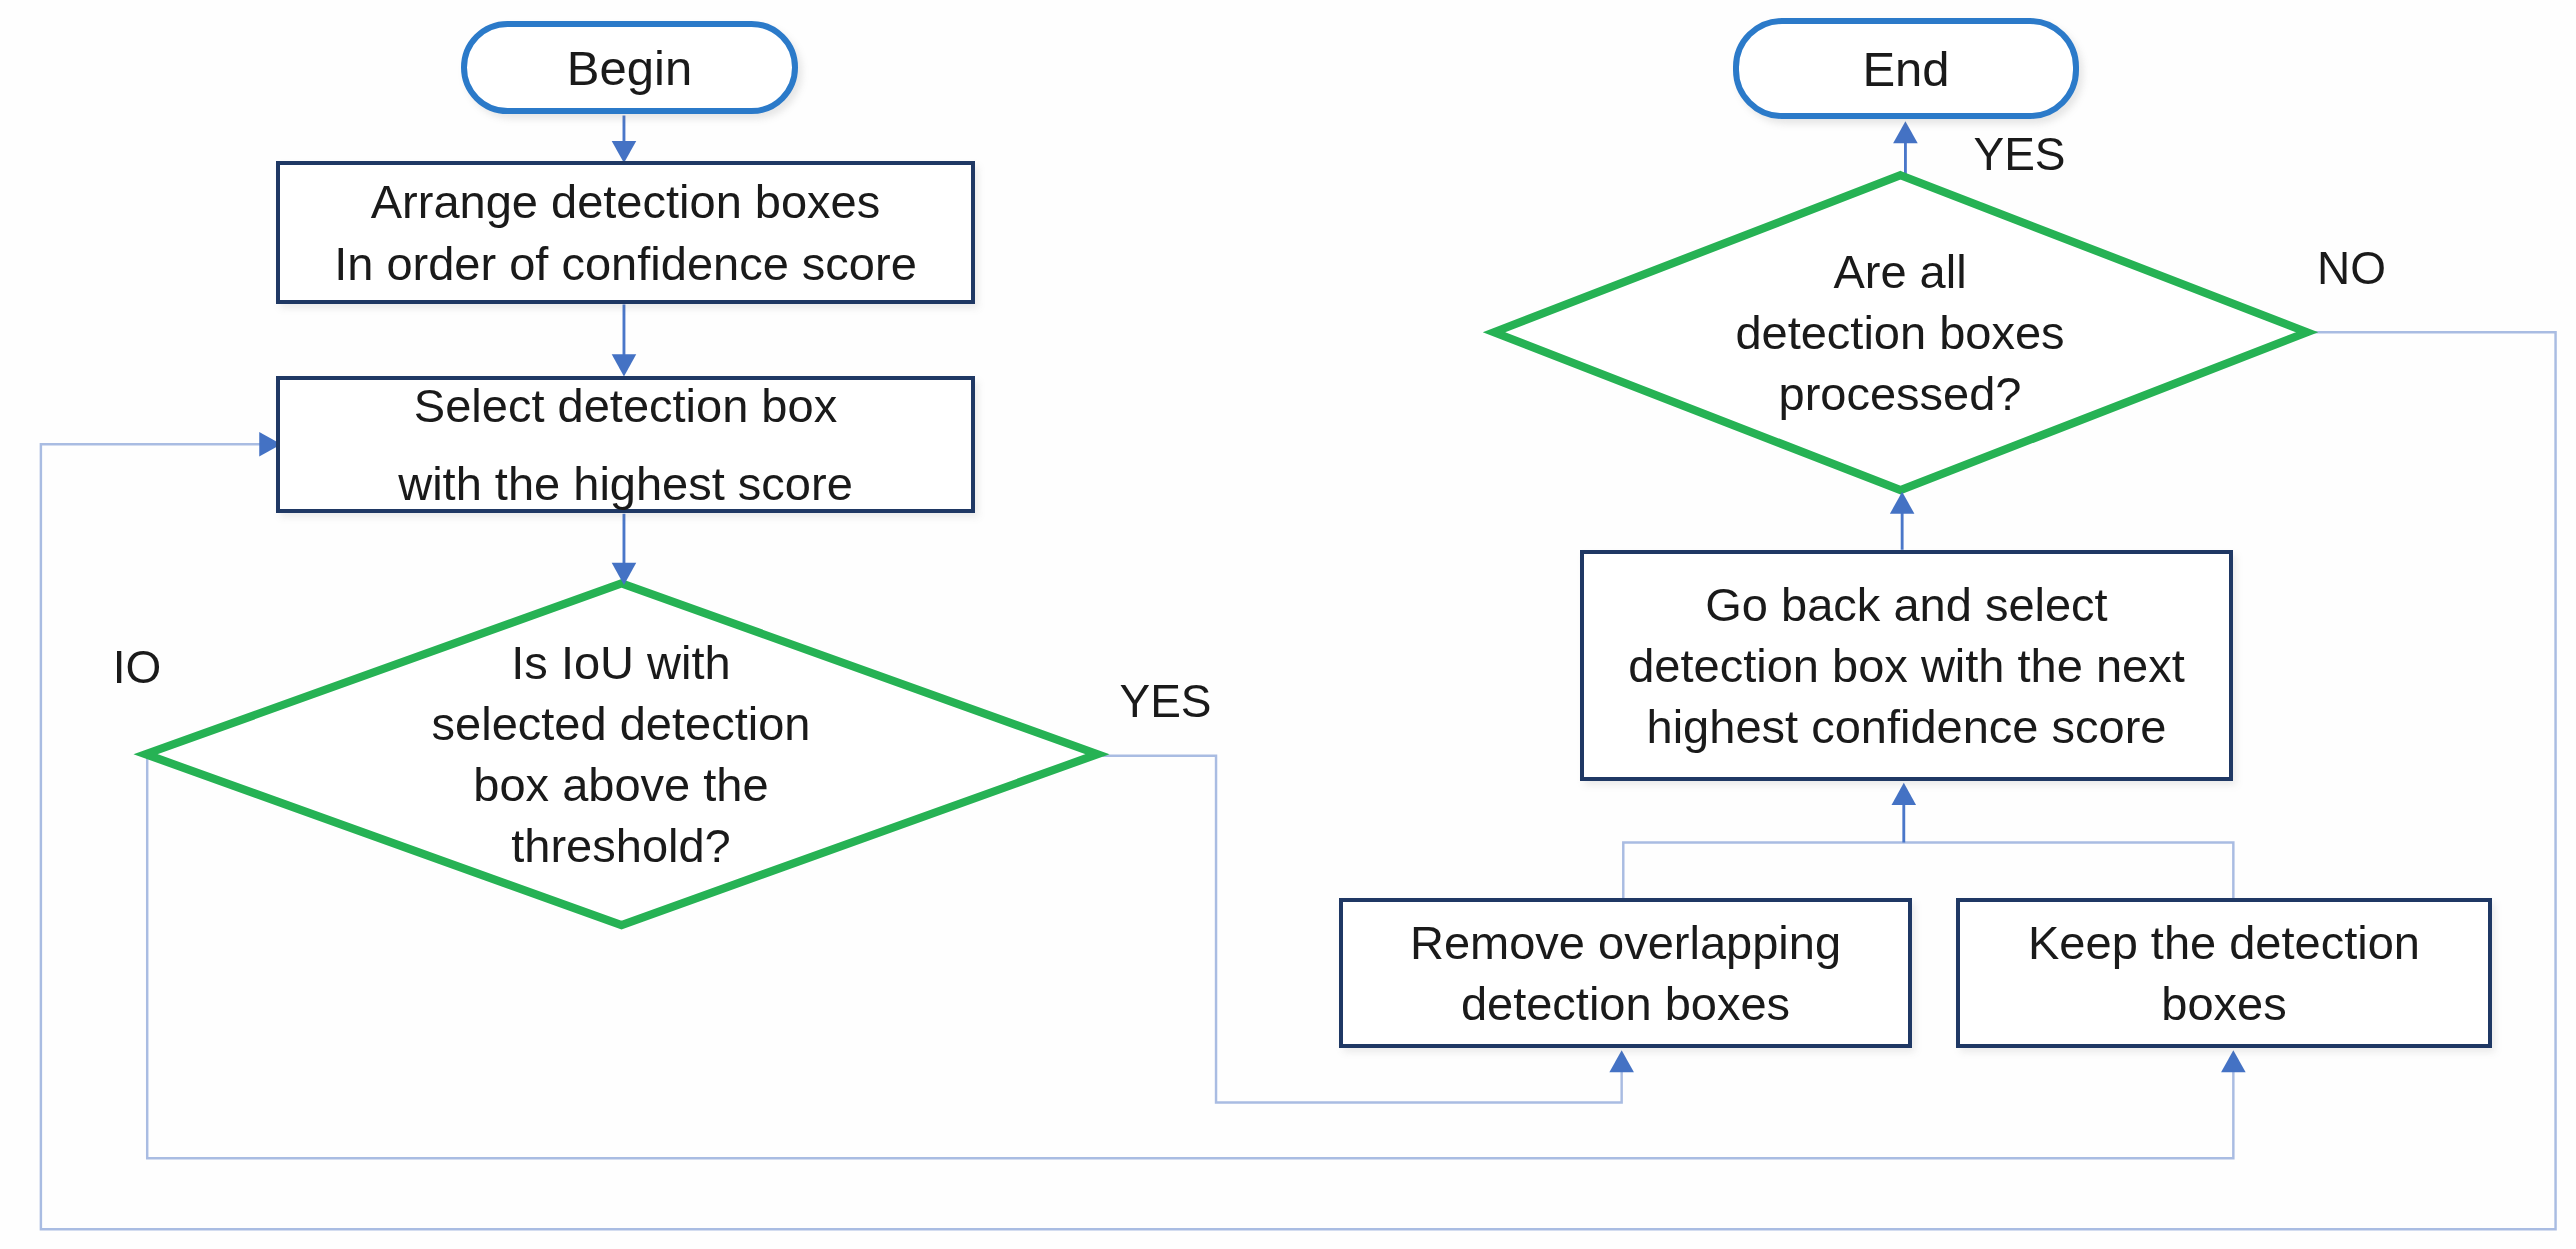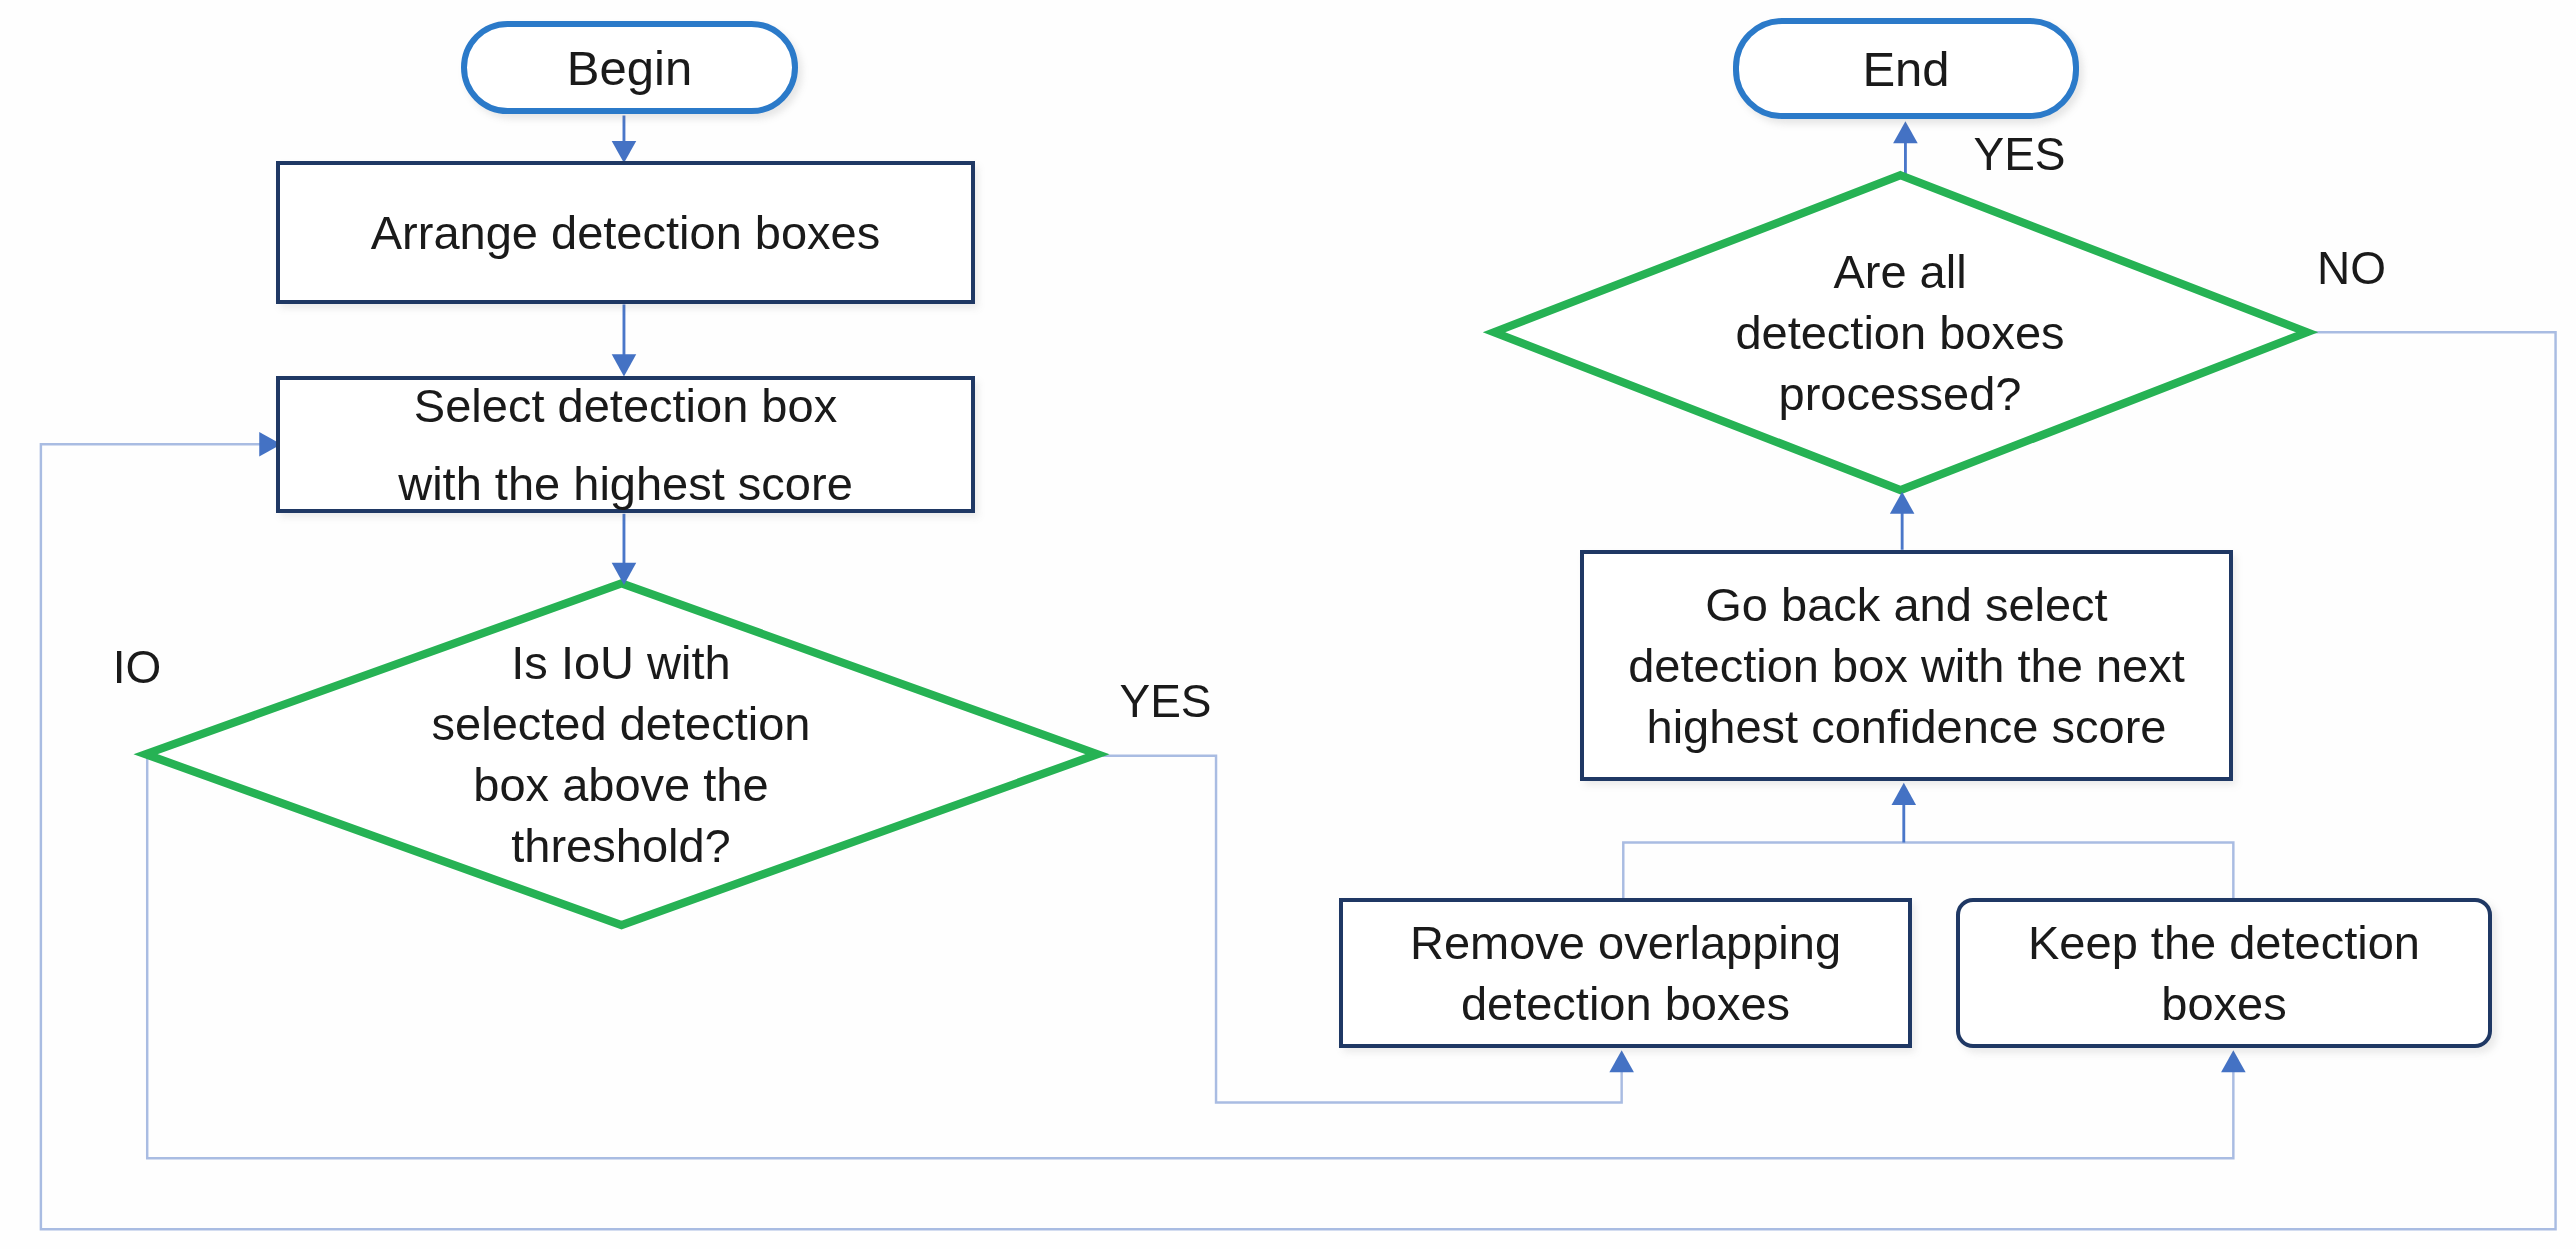--- a/index.html
+++ b/index.html
@@ -89,20 +89,21 @@
   </svg>
 
   <div class="layer nodes">
 
     <div class="node terminator" style="left:461px;top:21px;width:337px;height:93px;">
       <span class="line">Begin</span>
     </div>
 
     <div class="node process" style="left:276px;top:161px;width:699px;height:143px;">
       <span class="line">Arrange detection boxes</span>
+      <span class="line">In order of confidence score</span>
     </div>
 
     <div class="node process" style="left:276px;top:376px;width:699px;height:137px;gap:16px;">
       <span class="line">Select detection box</span>
       <span class="line">with the highest score</span>
     </div>
 
     <div class="diamond-text" style="left:294px;top:620px;width:654px;height:268px;">
       <span class="line">Is IoU with</span>
       <span class="line">selected detection</span>
@@ -124,21 +125,21 @@
       <span class="line">Go back and select</span>
       <span class="line">detection box with the next</span>
       <span class="line">highest confidence score</span>
     </div>
 
     <div class="node process" style="left:1339px;top:898px;width:573px;height:150px;">
       <span class="line">Remove overlapping</span>
       <span class="line">detection boxes</span>
     </div>
 
-    <div class="node process" style="left:1956px;top:898px;width:536px;height:150px;border-radius:17px;">
+    <div class="node process" style="left:1956px;top:898px;width:536px;height:150px;">
       <span class="line">Keep the detection</span>
       <span class="line">boxes</span>
     </div>
 
     <div class="edge-label" style="left:88px;top:641px;width:98px;height:51px;">
       <span>IO</span>
     </div>
     <div class="edge-label" style="left:1100px;top:675px;width:131px;height:51px;">
       <span>YES</span>
     </div>

